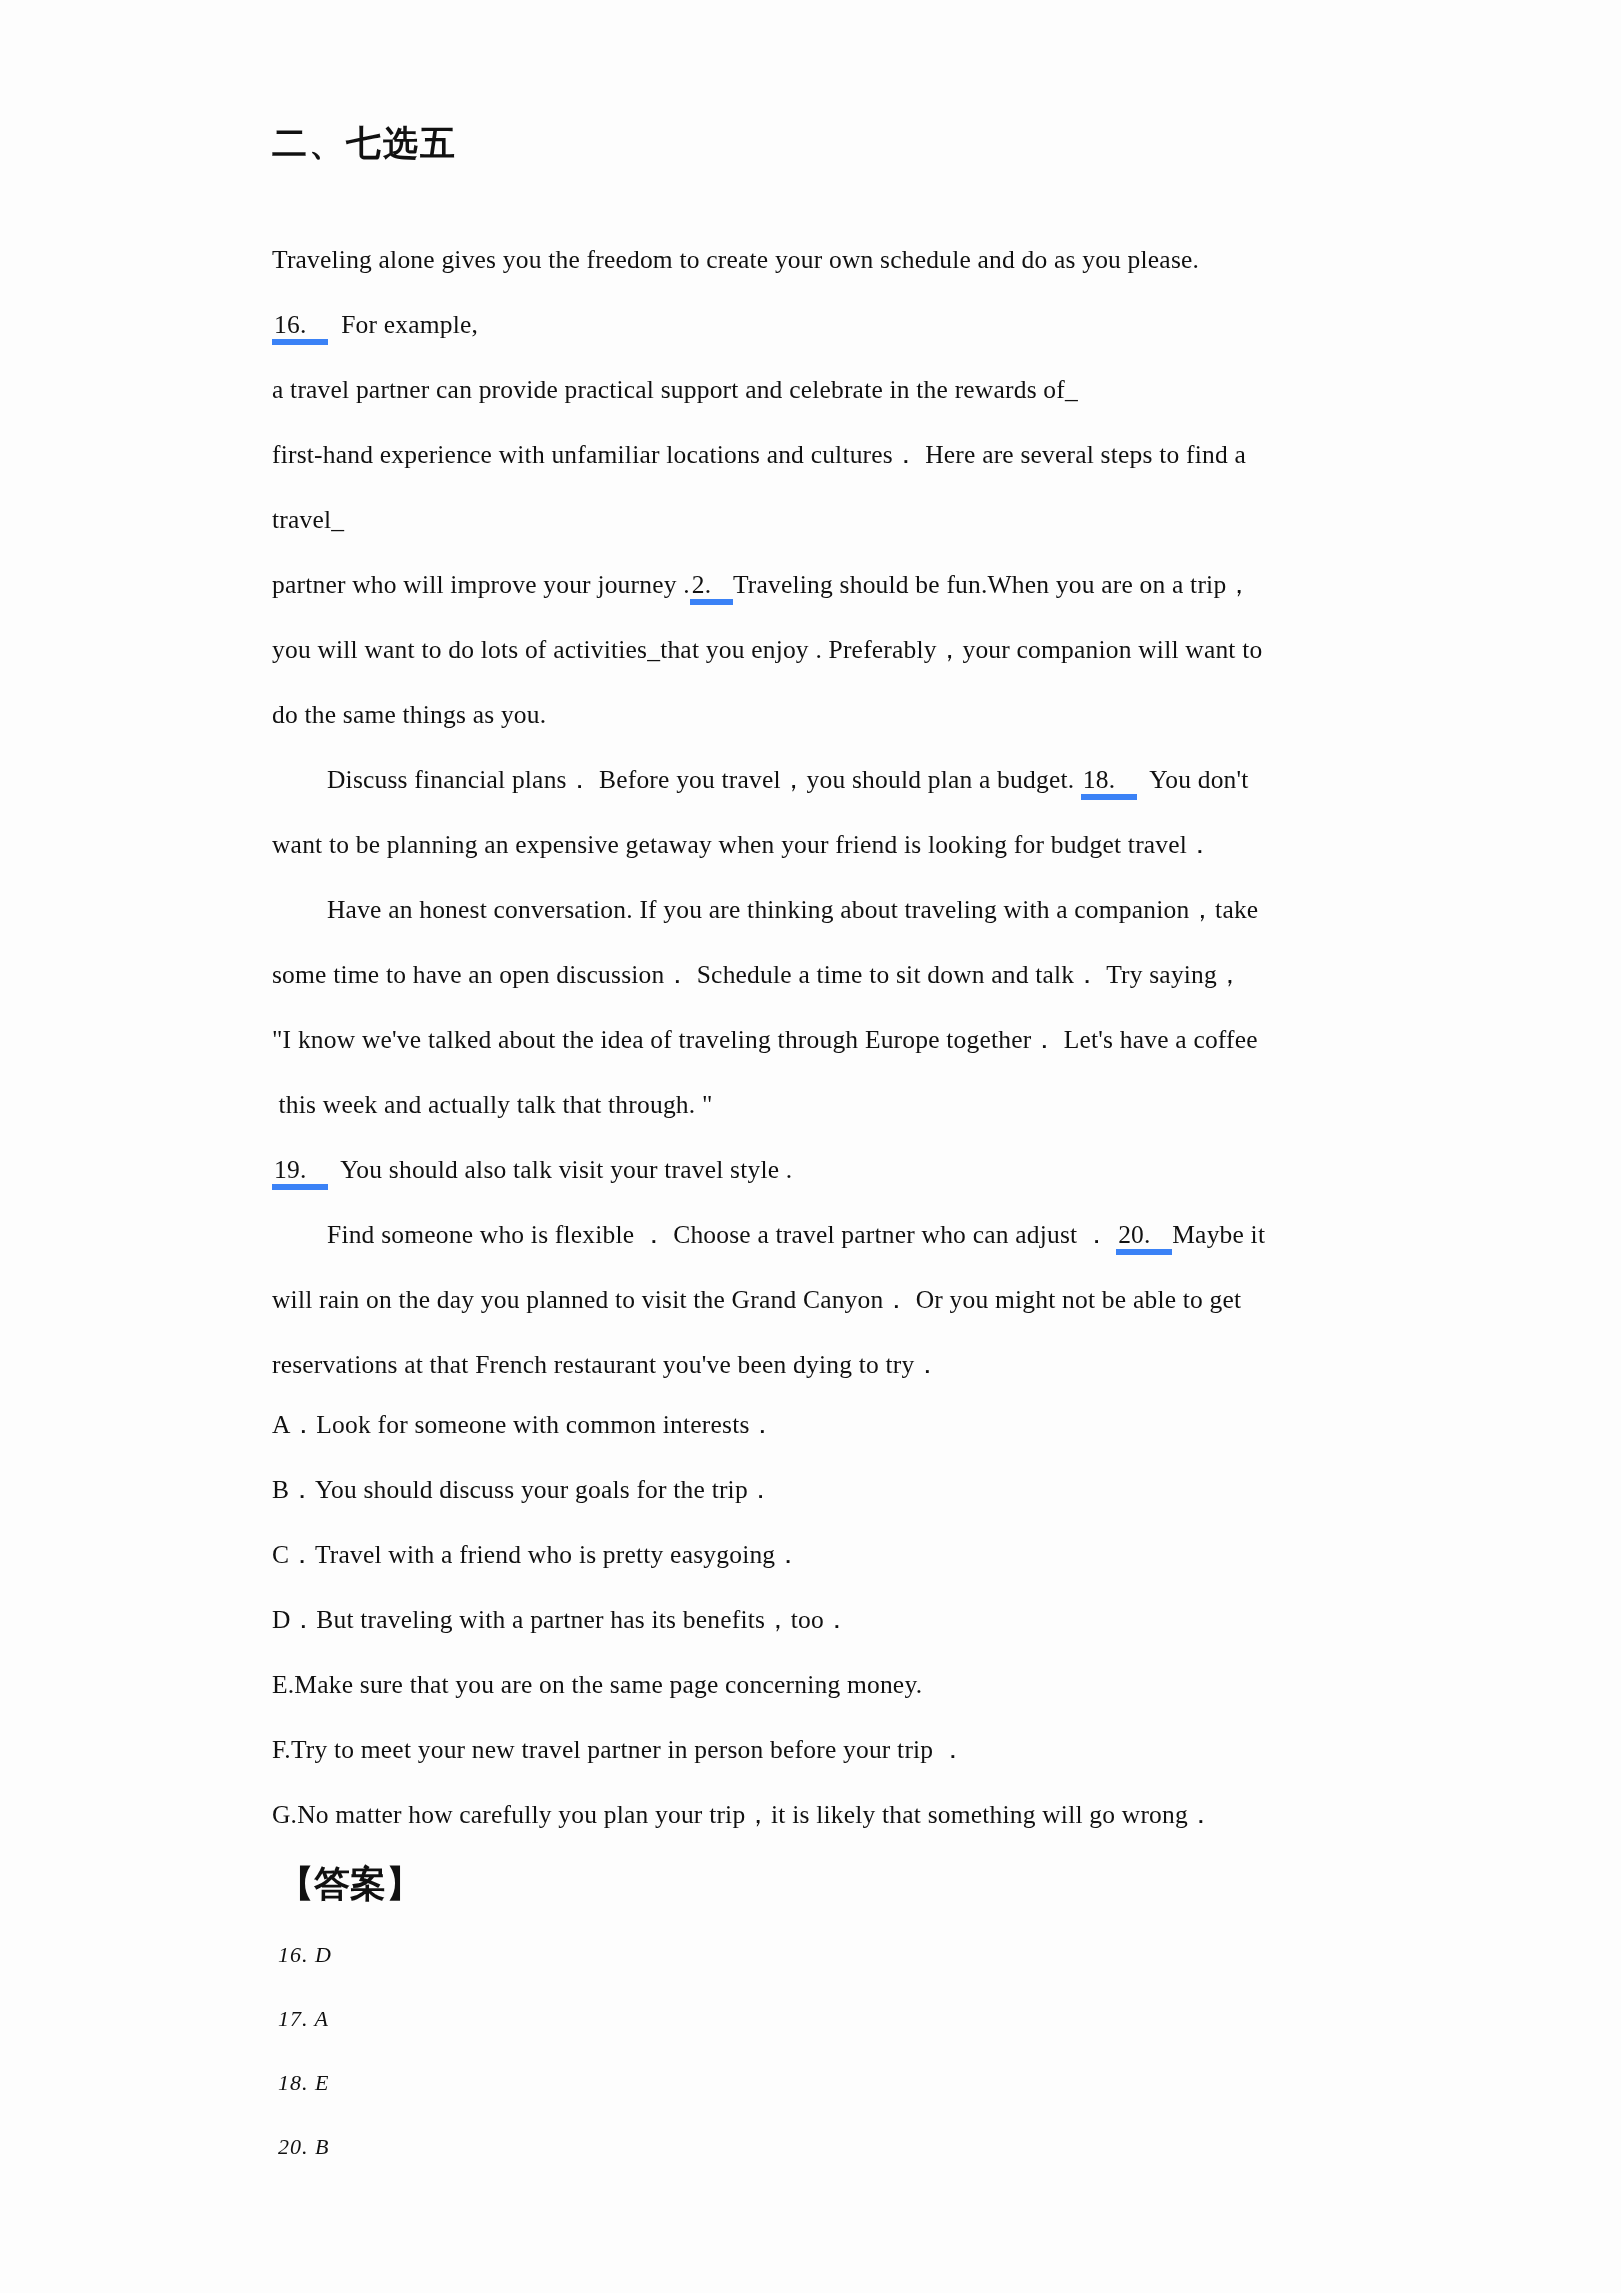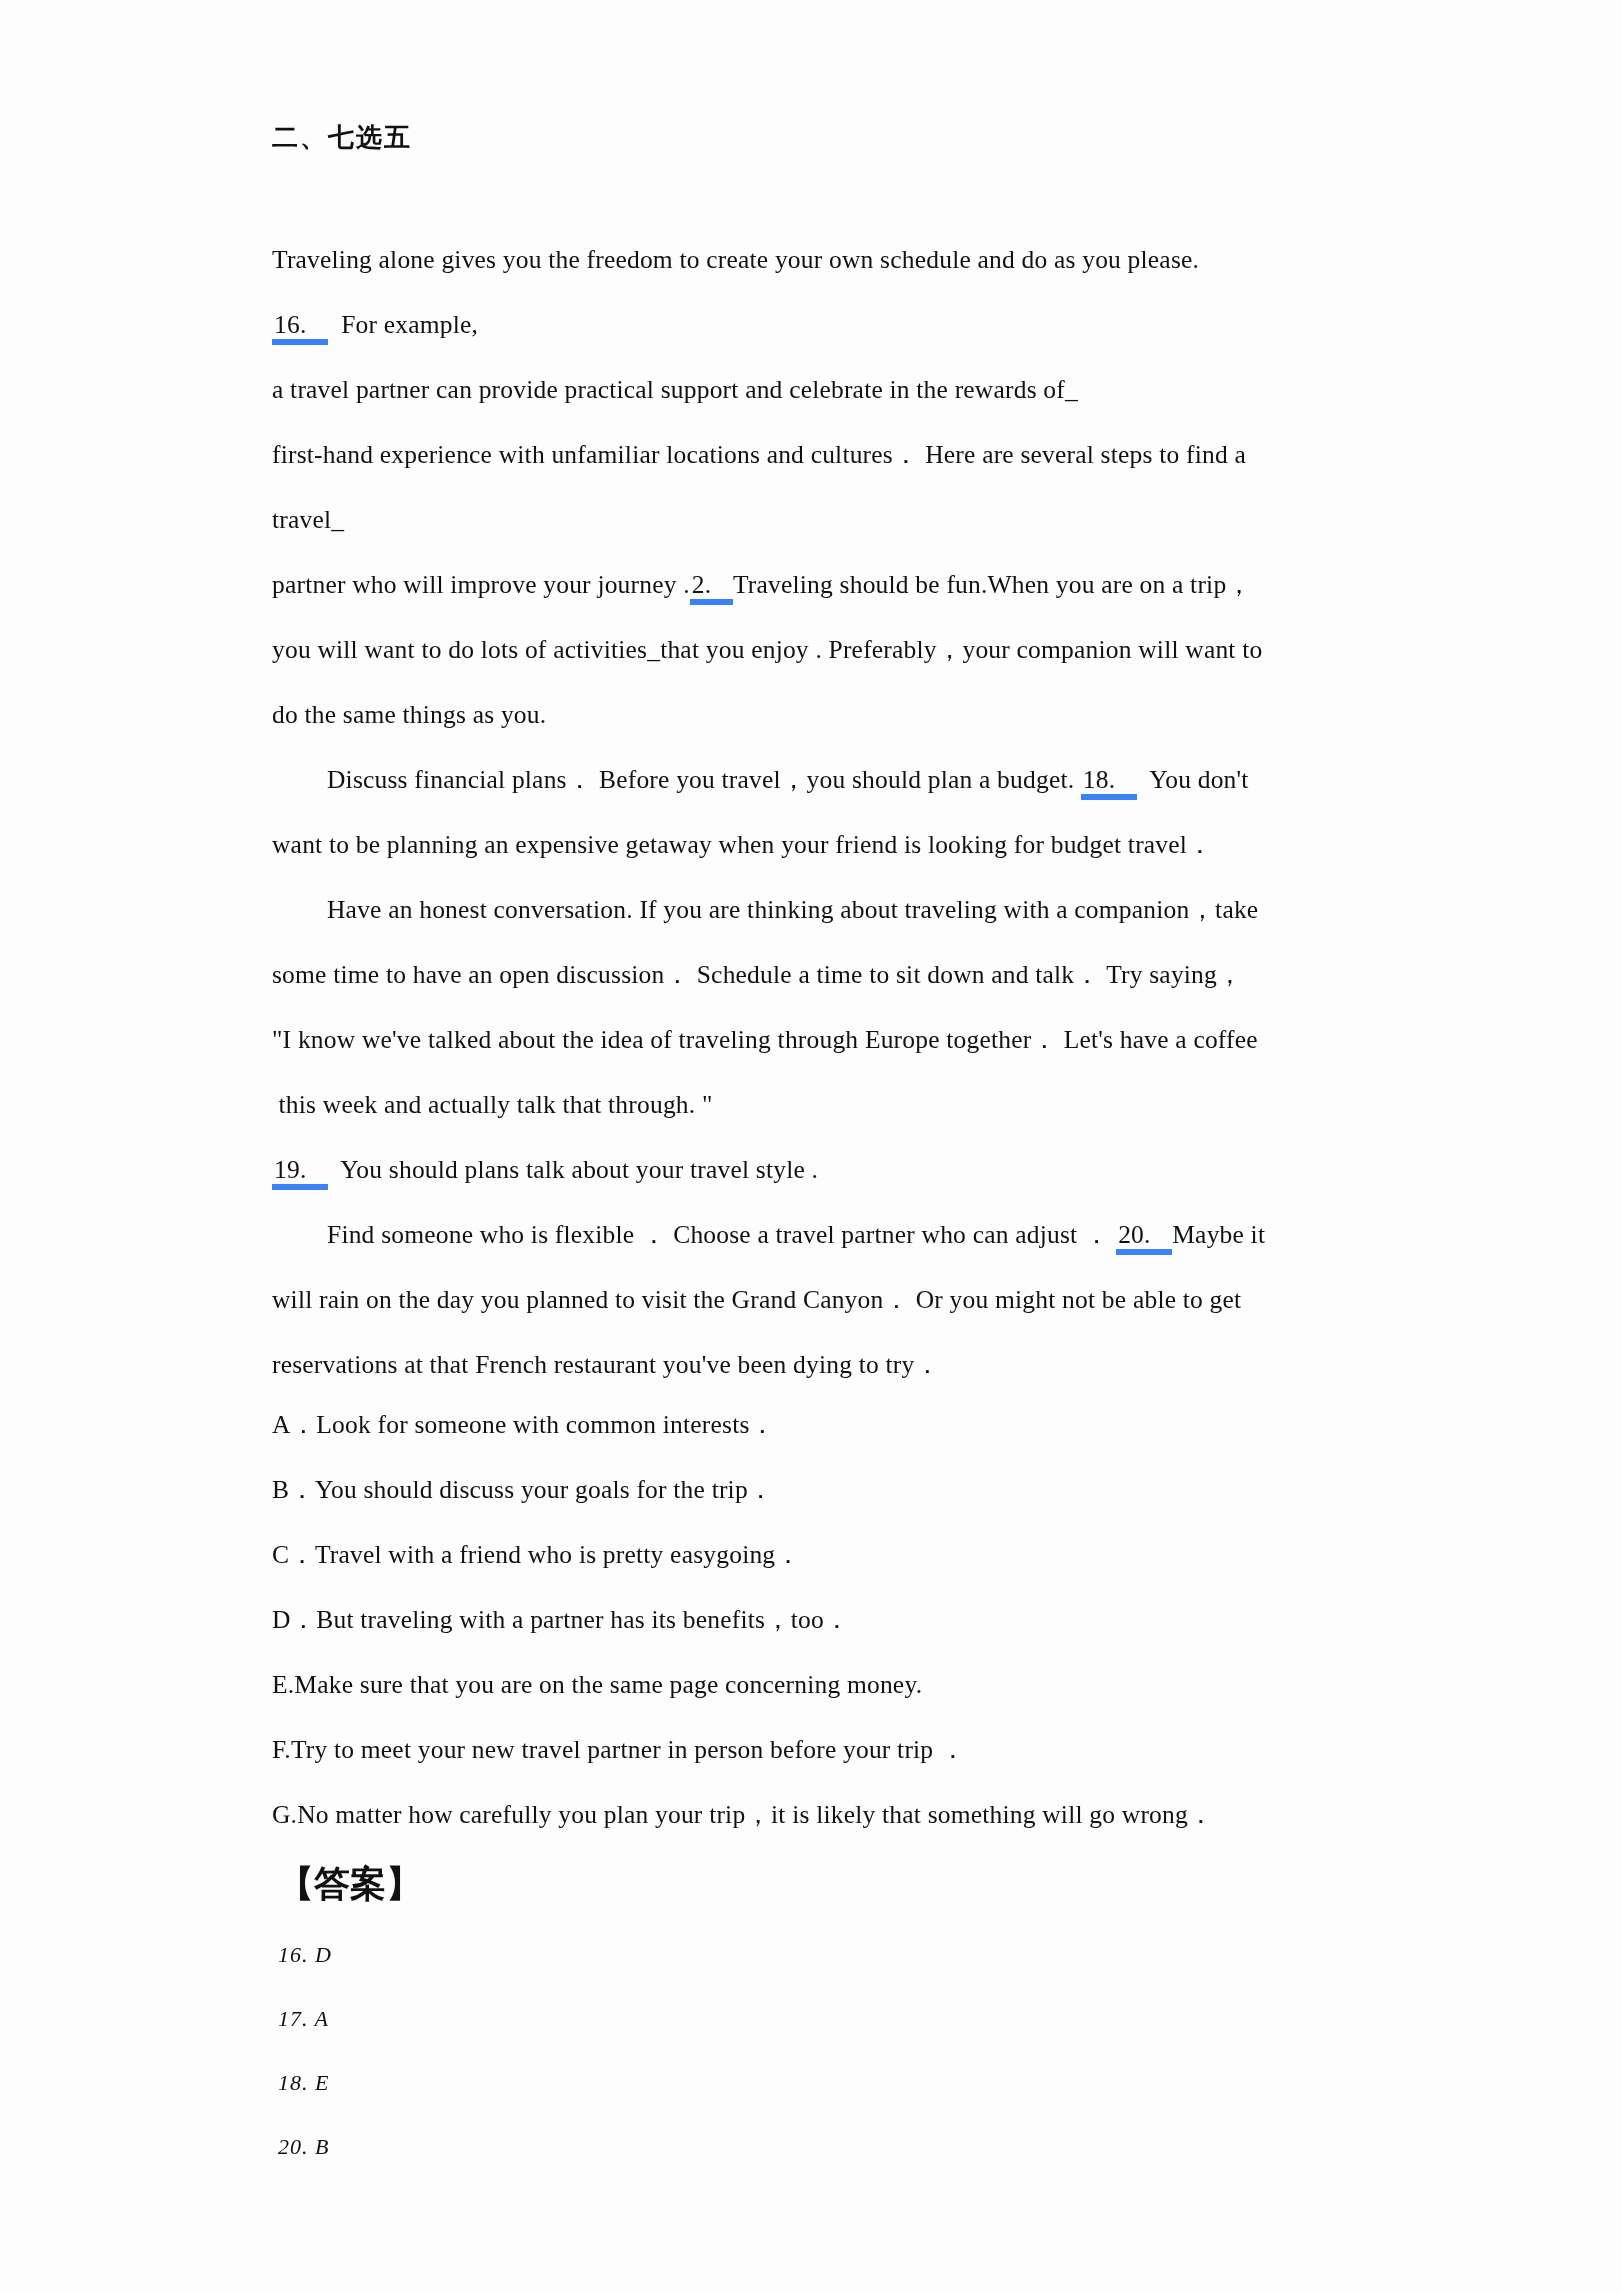--- a/index.html
+++ b/index.html
@@ -8,21 +8,21 @@
     background:#fdfdfd;
     font-family:"Liberation Serif","DejaVu Serif",serif;
     color:#111;
     position:relative;
     overflow:hidden;
   }
   .page { position:absolute; inset:0; }
   .heading {
     position:absolute; left:272px; top:120px;
     font-family:"Liberation Sans","DejaVu Sans",sans-serif;
-    font-size:26px; font-weight:bold; letter-spacing:2px;
+    font-size:35px; font-weight:bold; letter-spacing:2px;
     margin:0;
   }
   .passage { position:absolute; left:272px; top:227px; width:1313px; }
   .options { position:absolute; left:272px; top:1392px; width:1313px; }
   .line {
     height:65px; line-height:65px;
     font-size:25.5px;
     white-space:pre-wrap;
     letter-spacing:0.2px;
   }
@@ -53,21 +53,21 @@
       <div class="line"><span>travel_</span></div>
       <div class="line"><span>partner who will improve your journey .</span><span class="blank">2.</span><span>Traveling should be fun.When you are on a trip，</span></div>
       <div class="line"><span>you will want to do lots of activities_that you enjoy . Preferably，your companion will want to</span></div>
       <div class="line"><span>do the same things as you.</span></div>
       <div class="line indent"><span>Discuss financial plans． Before you travel，you should plan a budget. </span><span class="blank">18.</span><span>  You don't</span></div>
       <div class="line"><span>want to be planning an expensive getaway when your friend is looking for budget travel．</span></div>
       <div class="line indent"><span>Have an honest conversation. If you are thinking about traveling with a companion，take</span></div>
       <div class="line"><span>some time to have an open discussion． Schedule a time to sit down and talk． Try saying，</span></div>
       <div class="line"><span>"I know we've talked about the idea of traveling through Europe together． Let's have a coffee</span></div>
       <div class="line"><span> this week and actually talk that through. "</span></div>
-      <div class="line"><span class="blank">19.</span><span>  You should plans talk about your travel style .</span></div>
+      <div class="line"><span class="blank">19.</span><span>  You should also talk visit your travel style .</span></div>
       <div class="line indent"><span>Find someone who is flexible ． Choose a travel partner who can adjust ． </span><span class="blank">20.</span><span>Maybe it</span></div>
       <div class="line"><span>will rain on the day you planned to visit the Grand Canyon． Or you might not be able to get</span></div>
       <div class="line"><span>reservations at that French restaurant you've been dying to try．</span></div>
     </div>
   <div class="options" id="options">
       <div class="line">A．Look for someone with common interests．</div>
       <div class="line">B．You should discuss your goals for the trip．</div>
       <div class="line">C．Travel with a friend who is pretty easygoing．</div>
       <div class="line">D．But traveling with a partner has its benefits，too．</div>
       <div class="line">E.Make sure that you are on the same page concerning money.</div>

